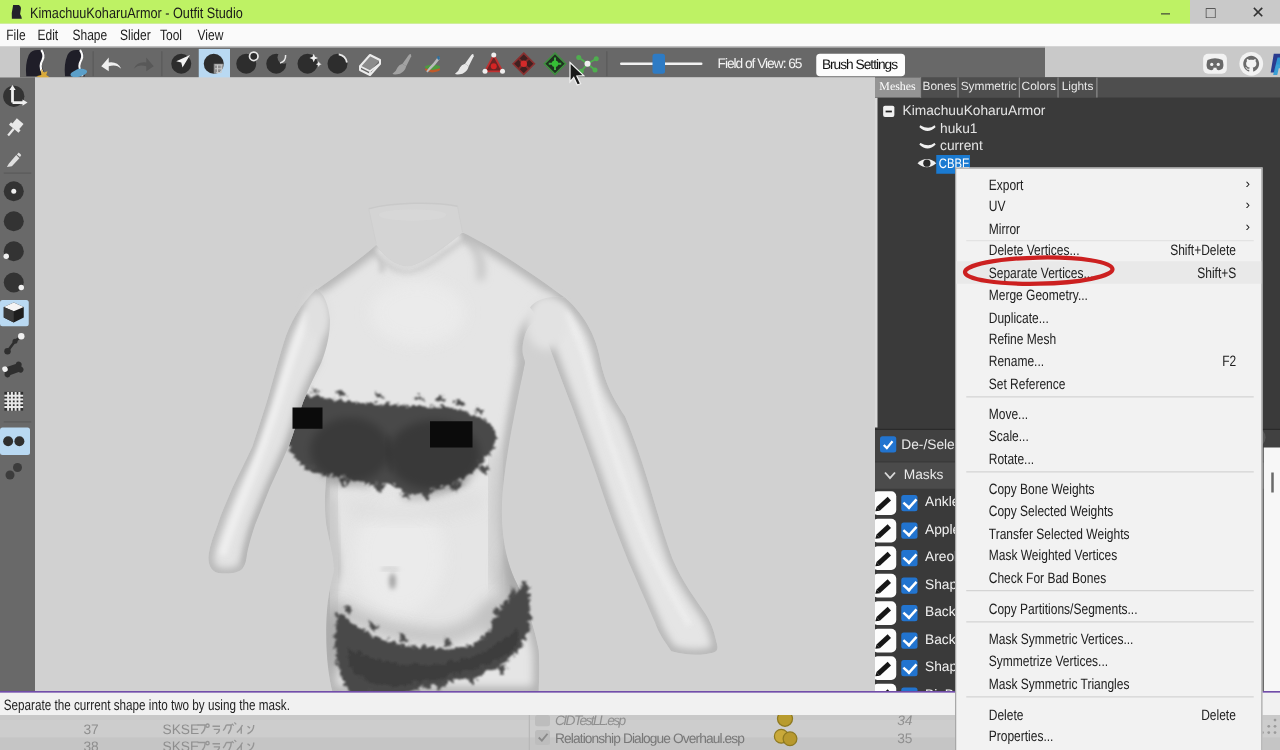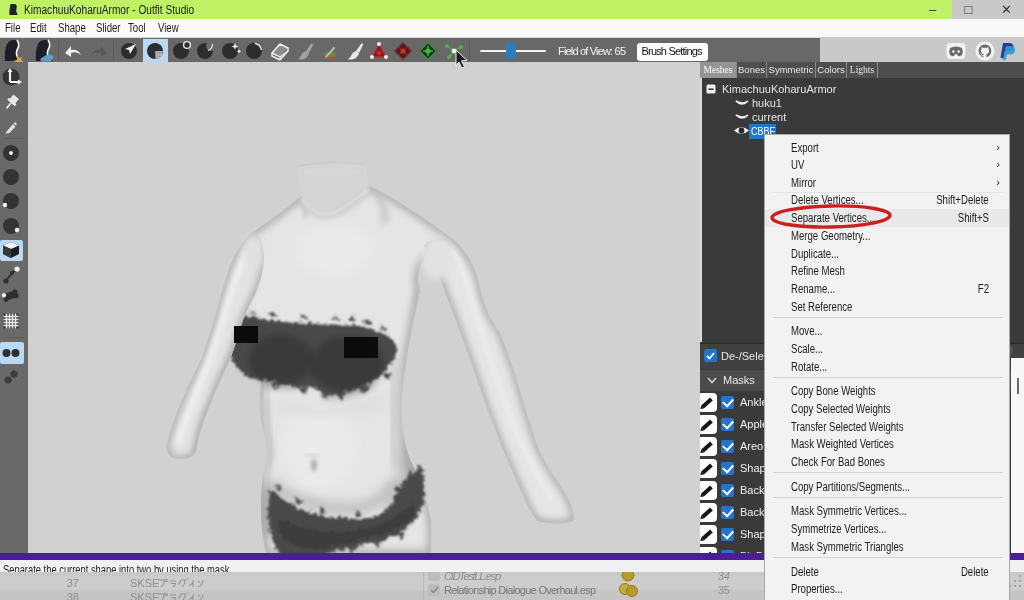--- a/index.html
+++ b/index.html
@@ -5,21 +5,21 @@
   * { margin:0; padding:0; box-sizing:border-box; }
   html,body { width:1024px; height:600px; overflow:hidden; }
   body { font-family:"Liberation Sans", sans-serif; position:relative; background:#c9c9c9; }
   .abs { position:absolute; }
   
   #titlebar { left:0; top:0; width:952px; height:19px; background:#bef264; }
   #titlebar .ttext { left:24px; top:3px; font-size:12px; color:#191919; transform:scaleX(0.845); transform-origin:0 50%; }
   .winbtn { top:2px; width:15px; height:15px; color:#333; font-size:13px; text-align:center; line-height:15px; }
   #menubar { left:0; top:19px; width:1024px; height:18px; background:#fafafa; }
   .mitem { top:2px; font-size:12px; color:#1c1c1c; transform:scaleX(0.8); transform-origin:0 50%; }
-  #toolbar { left:0; top:37px; width:820px; height:25px; background:#686868; border-top:1px solid #d8d8d8; }
+  #toolbar { left:16px; top:37px; width:820px; height:25px; background:#686868; border-top:1px solid #d8d8d8; }
   
   #leftstrip { left:0; top:62px; width:28px; height:491px; background:#696969; }
   
   #viewport { left:28px; top:62px; width:672px; height:491px; background:#d1d1d1; }
   
   #rpanel { left:700px; top:62px; width:324px; height:491px; background:#3a3a3a; }
   .tab { top:0; height:16px; font-size:9.5px; color:#e8e8e8; text-align:center; line-height:16px;
          background:#4e4e4e; border-right:1px solid #8a8a8a; }
   .tab.sel { background:#949494; color:#fff; }
   .treerow { font-size:11px; color:#e4e4e4; }
@@ -33,21 +33,21 @@
     background:#161616; transform:rotate(-42deg); }
   .mrow i::before { content:""; position:absolute; left:-3.5px; top:0;
     border-top:2px solid transparent; border-bottom:2px solid transparent;
     border-right:3.5px solid #161616; }
   .mrow .mlabel { position:absolute; left:40px; top:4px; font-size:11px; color:#f0f0f0; }
   .mrow .mlabel::before { content:""; position:absolute; left:-19px; top:0px; width:13px; height:13px;
     background:#2274cf; border-radius:2px; }
   .mrow .mlabel::after { content:""; position:absolute; left:-17px; top:2px; width:8px; height:5px;
     border-left:2px solid #fff; border-bottom:2px solid #fff; transform:rotate(-48deg); }
   
-  #statusbar { left:0; top:553px; width:1024px; height:19px; background:#f1f1f1; border-top:7px solid #4c1d95;padding-left:39px; }
+  #statusbar { left:0; top:553px; width:1024px; height:19px; background:#f1f1f1; border-top:1px solid #4c1d95;padding-left:39px; }
   #statusbar .stext { left:3px; top:3px; font-size:12px; color:#1e1e1e; transform:scaleX(0.78); transform-origin:0 50%; }
   
   #bottomwin { left:0; top:572px; width:1024px; height:28px; background:#c9c9c9; }
   
   #ctxmenu { left:764px; top:134px; width:246px; height:466px; background:#f2f2f2;
              border:1px solid #a8a8a8; border-bottom:none; }
   .ci { position:absolute; left:26px; font-size:12px; color:#202020; white-space:nowrap; transform:scaleX(0.8); transform-origin:0 50%; }
   .cs { position:absolute; font-size:12px; color:#202020; right:20px; transform:scaleX(0.8); transform-origin:100% 50%; }
   .carr { position:absolute; right:9px; font-size:11px; color:#202020; }
   .csep { position:absolute; left:8px; width:230px; height:1px; background:#d4d4d4; }
@@ -475,21 +475,21 @@
     </svg>
   </div>
   <div class="abs" id="rpanel">
     <div class="abs" style="left:0;top:16px;width:2px;height:264px;background:#dadada"></div>
 
     <div class="abs" style="left:0;top:0;width:324px;height:16px;background:#4e4e4e"></div>
     <div class="abs tab sel" style="left:0px;width:37px;font-family:Liberation Serif, serif;">Meshes</div>
     <div class="abs tab" style="left:37px;width:30px;">Bones</div>
     <div class="abs tab" style="left:67px;width:49px;">Symmetric</div>
     <div class="abs tab" style="left:116px;width:31px;">Colors</div>
-    <div class="abs tab" style="left:147px;width:31px;font-family:Liberation Serif, serif;">Lights</div>
+    <div class="abs tab" style="left:147px;width:31px;">Lights</div>
 
     <div class="abs treerow" style="left:22px;top:21px;">KimachuuKoharuArmor</div>
     <svg class="abs" style="left:6px;top:22px" width="12" height="10">
       <rect x="0.5" y="0.5" width="9" height="9" rx="1.5" fill="#f0f0f0"></rect>
       <rect x="2.5" y="4.5" width="5" height="1.4" fill="#222"></rect>
     </svg>
     <div class="abs treerow" style="left:52px;top:35px;">huku1</div>
     <svg class="abs" style="left:35px;top:36px" width="15" height="11">
       <path d="M1 3 Q7 9 13 3 Q8 7 1 3 Z" fill="#f0f0f0" stroke="#f0f0f0" stroke-width="1.6" stroke-linecap="round"></path>
     </svg>

